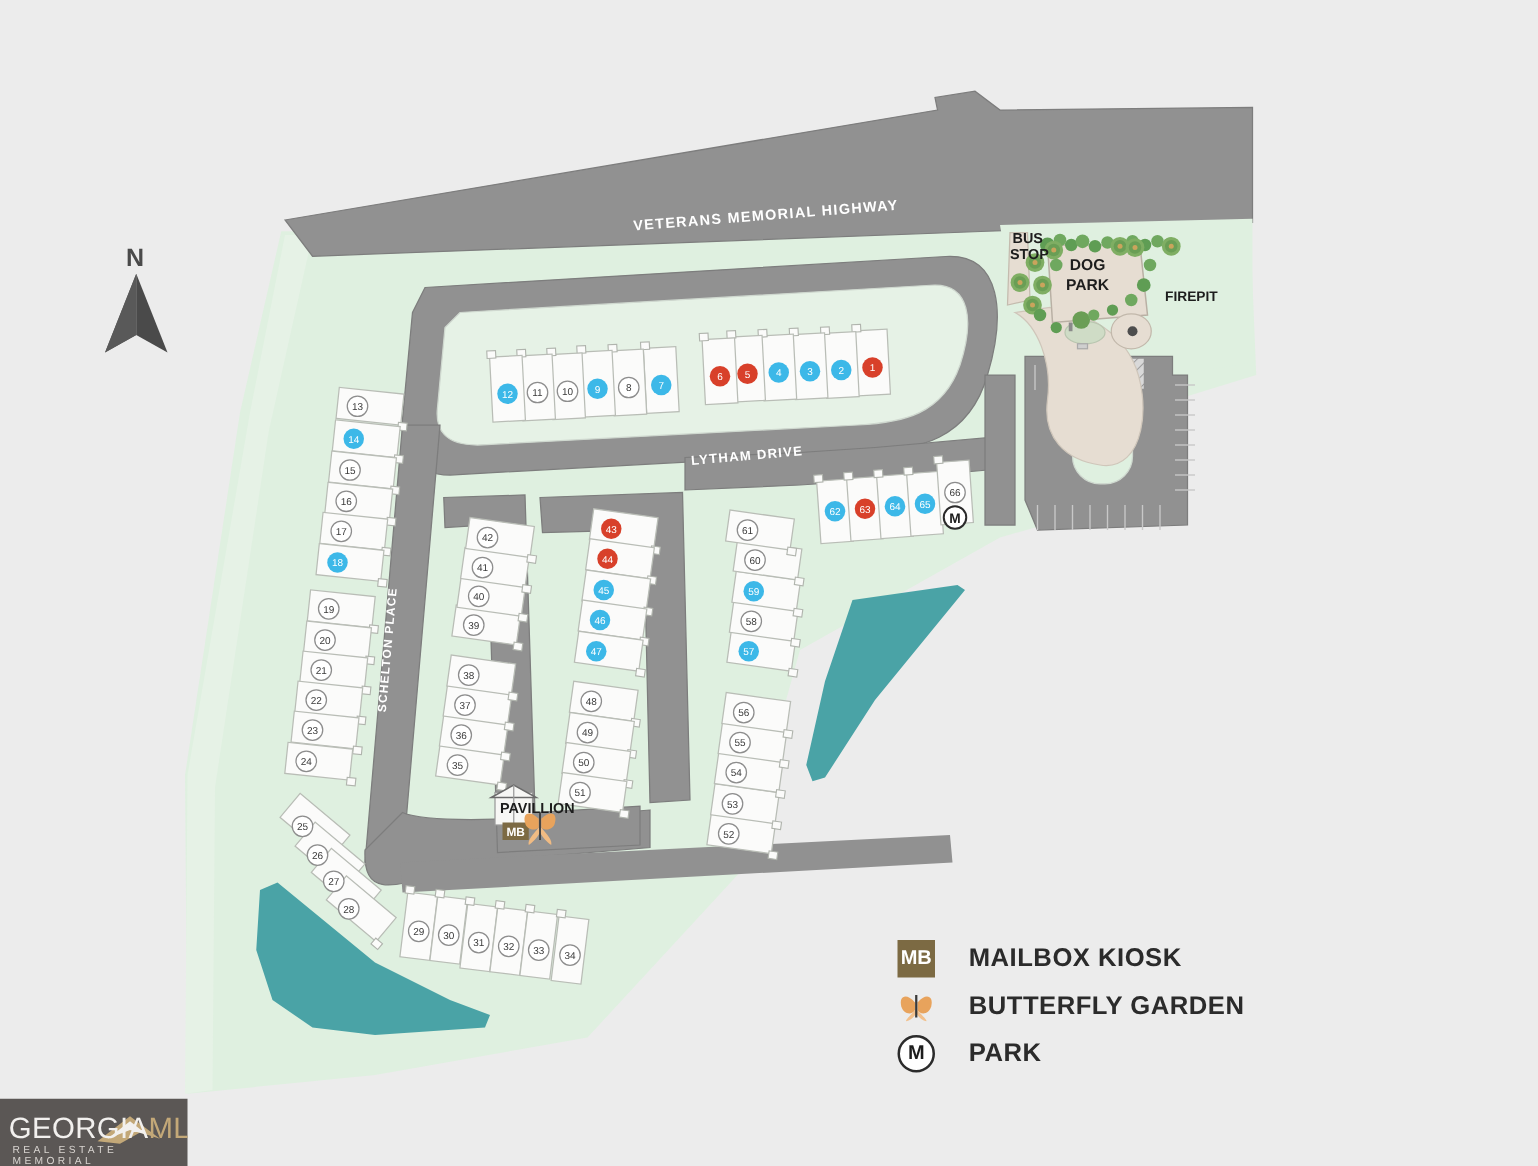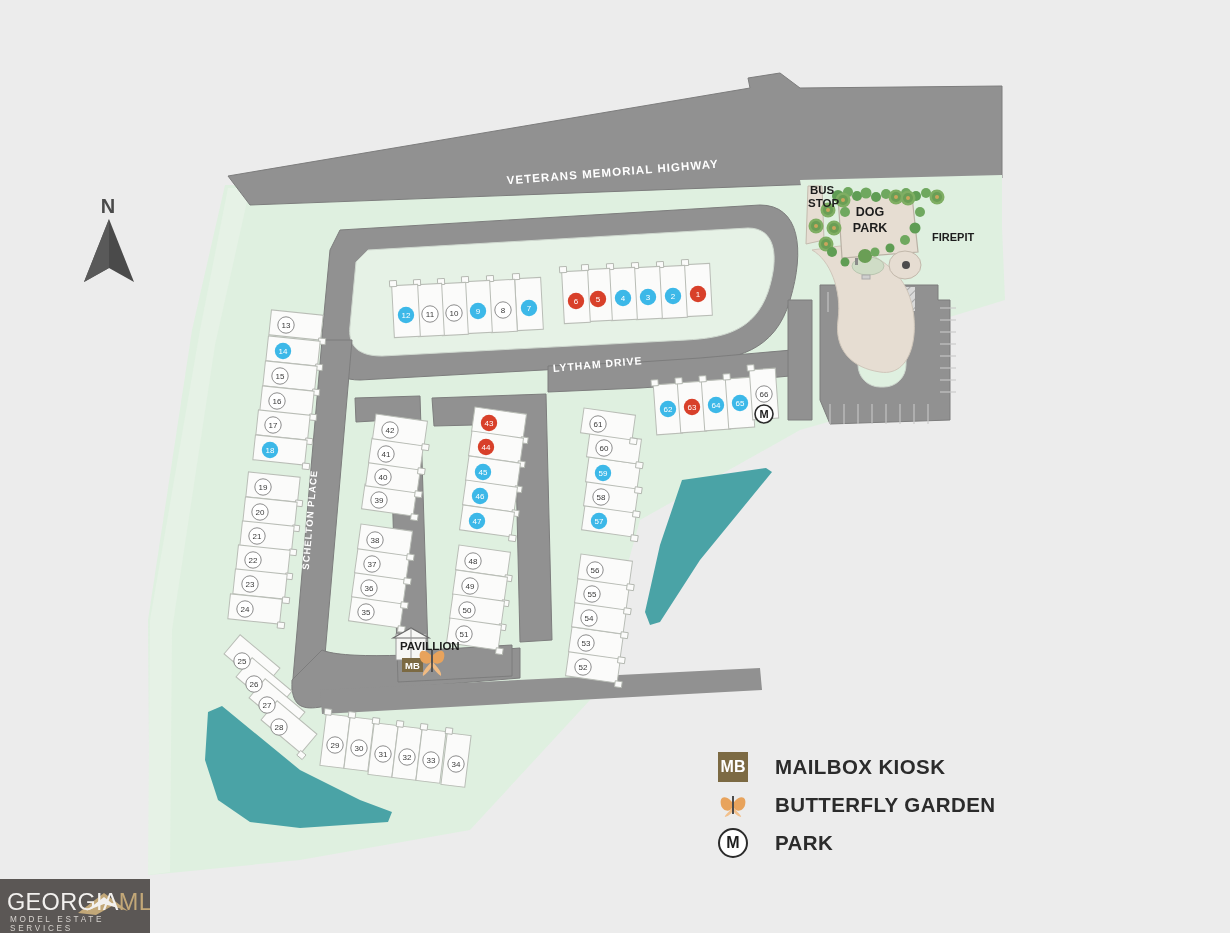--- a/index.html
+++ b/index.html
@@ -630,16 +630,16 @@
   </div>
 
   <div id="logo">
     <svg width="150" height="54" style="position:absolute;left:0;top:0;">
       <path d="M 78,34 L 104,14 L 128,32 L 112,27 L 96,36 Z" fill="#c3a878"></path>
       <path d="M 86,32 L 104,18 L 118,29 L 104,25 Z" fill="#f2f0ee"></path>
     </svg>
     <div class="l1">
       <span class="ga">GEORGIA</span><span class="mls">MLS</span>
     </div>
-    <div class="l2">MODEL ESTATE SERVICES</div>
+    <div class="l2">REAL ESTATE MEMORIAL</div>
   </div>
 
 </div>
 
 </body></html>

